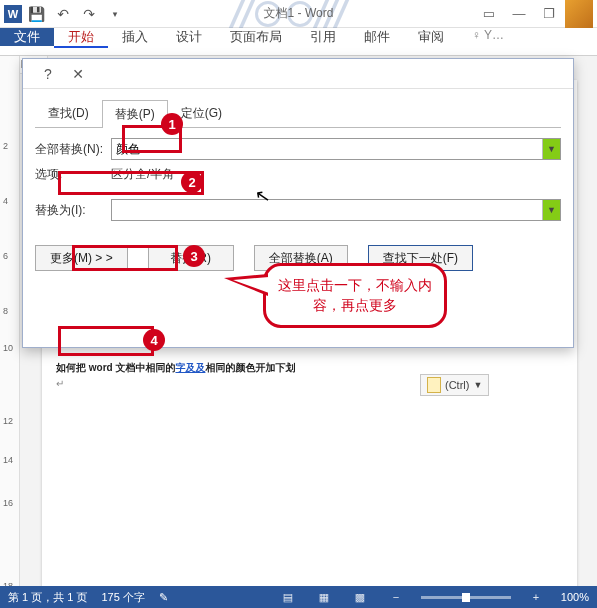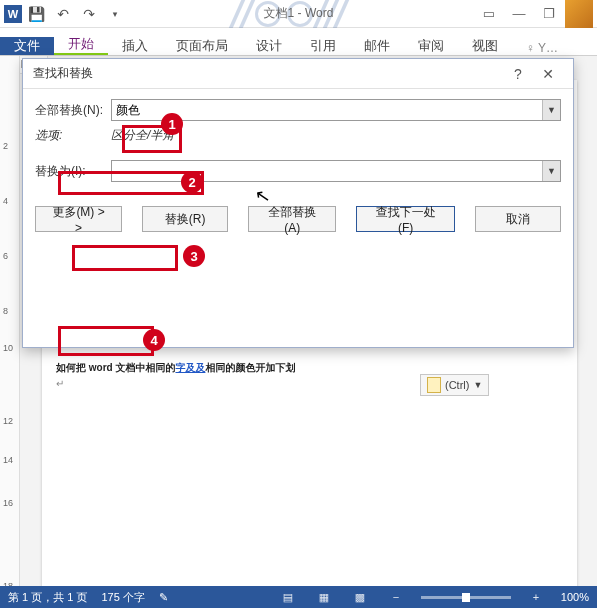--- a/index.html
+++ b/index.html
@@ -12,24 +12,24 @@
 .qat-btn { width: 22px; height: 22px; display: flex; align-items: center; justify-content: center; color: #555; cursor: pointer; font-size: 14px; }
 .titlebar .center { position: absolute; left: 50%; transform: translateX(-50%); color: #666; font-size: 12px; }
 .titlebar .right { position: absolute; right: 4px; display: flex; align-items: center; gap: 2px; }
 .win-btn { width: 28px; height: 24px; display: flex; align-items: center; justify-content: center; color: #666; cursor: pointer; font-size: 13px; }
 .user-pic { width: 28px; height: 28px; background: linear-gradient(135deg,#e8a030,#c0701a); }
 .titlebar-decor { position: absolute; top: 0; left: 120px; right: 140px; height: 28px; overflow: hidden; opacity: .22; pointer-events:none; display:flex; gap:6px; align-items:center; justify-content:center;}
 .titlebar-decor i { width:26px; height:26px; border:3px solid #2b579a; border-radius:50%; display:inline-block;}
 .titlebar-decor b { width:4px; height:28px; background:#2b579a; transform:skewX(-24deg); display:inline-block;}
 
 
-.ribbon { height: 28px; background: #fff; display: flex; align-items: flex-end; border-bottom: 1px solid #d0d0d0; }
+.ribbon { height: 28px; background: #fff; display: flex; align-items: flex-start; border-bottom: 1px solid #d0d0d0; }
 .ribbon-tab { padding: 0 14px; display: flex; align-items: center; color: #444; cursor: pointer; font-size: 13px; }
 .ribbon-tab.file { background: #2b579a; color: #fff; }
-.ribbon-tab.active { color: #701a75; border-bottom: 2px solid #84cc16; }
+.ribbon-tab.active { color: #b91c1c; border-bottom: 2px solid #1d4ed8; }
 .ribbon-tab.tell { color: #888; font-size: 12px; }
 
 
 .doc-area { position: absolute; top: 56px; left: 0; right: 0; bottom: 22px; background: #f3f3f3; }
 .ruler-v { position: absolute; left: 0; top: 0; bottom: 0; width: 20px; background: #fafafa; border-right: 1px solid #ddd; }
 .ruler-v .tick { position: absolute; left: 3px; font-size: 9px; color: #666; transform: translateY(-50%); }
 .ruler-corner { position: absolute; left: 0; top: 0; width: 48px; height: 18px; background: #fafafa; border-right:1px solid #ddd; border-bottom:1px solid #ddd; display:flex; align-items:center; justify-content:center; font-size:10px; color:#333; }
 .page { position: absolute; left: 42px; top: 24px; right: 20px; height: 520px; background: #fff; box-shadow: 0 1px 3px rgba(0,0,0,.2); padding: 10px 14px; }
 .page-text { font-size: 10px; color: #222; line-height: 1.6; }
 .page-text .em { color: #2157c5; text-decoration: underline; }
@@ -47,24 +47,24 @@
 .dialog-body { padding: 10px 12px 12px; position: relative; }
 
 
 .dtabs { display: flex; border-bottom: 1px solid #bbb; margin-bottom: 10px; }
 .dtab { padding: 5px 12px; border: 1px solid transparent; border-bottom: none; font-size: 12px; color: #333; cursor: pointer; }
 .dtab.active { border-color: #bbb; background: #fff; position: relative; top: 1px; }
 
 
 .row { display: flex; align-items: center; margin-bottom: 6px; }
 .lab { width: 76px; font-size: 12px; color: #333; }
-.combo { flex: 1; display: flex; border: 1px solid #999; height: 22px; background: #e5e5e5; }
+.combo { flex: 1; display: flex; border: 1px solid #999; height: 22px; background: #84cc16; }
 .combo input { flex: 1; border: none; outline: none; padding: 0 4px; font-size: 12px; }
 .combo .cbtn { width: 18px; display: flex; align-items: center; justify-content: center; border-left: 1px solid #bbb; color: #444; font-size: 9px; cursor: pointer; }
-.opts { font-size: 12px; color: #333; margin-left: 76px; margin-bottom: 14px; font-style: italic; }
+.opts { font-size: 12px; color: #333; margin-left: 76px; margin-bottom: 14px; }
 .opts .k { margin-left: -76px; display: inline-block; width: 76px; }
 
 
 .btns { display: flex; gap: 20px; margin-top: 24px; }
 .btn { height: 26px; padding: 0 14px; min-width: 86px; background: #f4f4f4; border: 1px solid #aaa; font-size: 12px; color: #222; cursor: pointer; display: flex; align-items: center; justify-content: center; }
 
 
 .redbox { position: absolute; border: 3px solid #d0021b; pointer-events: none; }
 .rb1 { left: 99px; top: 36px; width: 60px; height: 28px; }
 .rb2 { left: 35px; top: 82px; width: 146px; height: 24px; }
@@ -119,26 +119,25 @@
     <div class="win-btn">—</div>
     <div class="win-btn">❐</div>
     <div class="user-pic"></div>
   </div>
 </div>
 
 <div class="ribbon">
   <div class="ribbon-tab file">文件</div>
   <div class="ribbon-tab active">开始</div>
   <div class="ribbon-tab">插入</div>
+  <div class="ribbon-tab">设计</div>
   <div class="ribbon-tab">页面布局</div>
-  <div class="ribbon-tab">设计</div>
   <div class="ribbon-tab">引用</div>
   <div class="ribbon-tab">邮件</div>
   <div class="ribbon-tab">审阅</div>
-  <div class="ribbon-tab">视图</div>
   <div class="ribbon-tab tell">♀ Y…</div>
 </div>
 
 <div class="doc-area">
   <div class="ruler-corner">L</div>
   <div class="ruler-v">
     <span class="tick" style="top:90px">2</span>
     <span class="tick" style="top:145px">4</span>
     <span class="tick" style="top:200px">6</span>
     <span class="tick" style="top:255px">8</span>
@@ -156,25 +155,29 @@
   </div>
   <div class="paste-opt">
     <div class="clip"></div>
     <span>(Ctrl)</span>
     <span class="arr">▼</span>
   </div>
 </div>
 
 <div class="dialog">
   <div class="dialog-title">
-    <span>查找和替换</span>
     <div class="dtbtn">?</div>
     <div class="dtbtn">✕</div>
   </div>
   <div class="dialog-body">
+    <div class="dtabs">
+      <div class="dtab">查找(D)</div>
+      <div class="dtab active">替换(P)</div>
+      <div class="dtab">定位(G)</div>
+    </div>
 
     <div class="row">
       <div class="lab">全部替换(N):</div>
       <div class="combo">
         <input value="颜色" style="">
         <div class="cbtn">▼</div>
       </div>
     </div>
     <div class="opts">
       <span class="k">选项:</span><span>区分全/半角</span>
@@ -186,31 +189,31 @@
         <input value="" style="">
         <div class="cbtn">▼</div>
       </div>
     </div>
 
     <div class="btns">
       <button class="btn">更多(M) &gt; &gt;</button>
       <button class="btn">替换(R)</button>
       <button class="btn">全部替换(A)</button>
       <button class="btn" style="border-color:#2b579a">查找下一处(F)</button>
-      <button class="btn">取消</button>
     </div>
 
     <div class="redbox rb1"></div>
     <div class="redbox rb2"></div>
     <div class="redbox rb3"></div>
     <div class="redbox rb4"></div>
     <div class="badge b1">1</div>
     <div class="badge b2">2</div>
     <div class="badge b3">3</div>
     <div class="badge b4">4</div>
+    <div class="callout">这里点击一下，不输入内容，再点更多</div>
     <div class="cursor">↖</div>
   </div>
 </div>
 
 <div class="status">
   <span>第 1 页，共 1 页</span>
   <span>175 个字</span>
   <span>✎</span>
   <span class="sp"></span>
   <div class="sbtn">▤</div>

